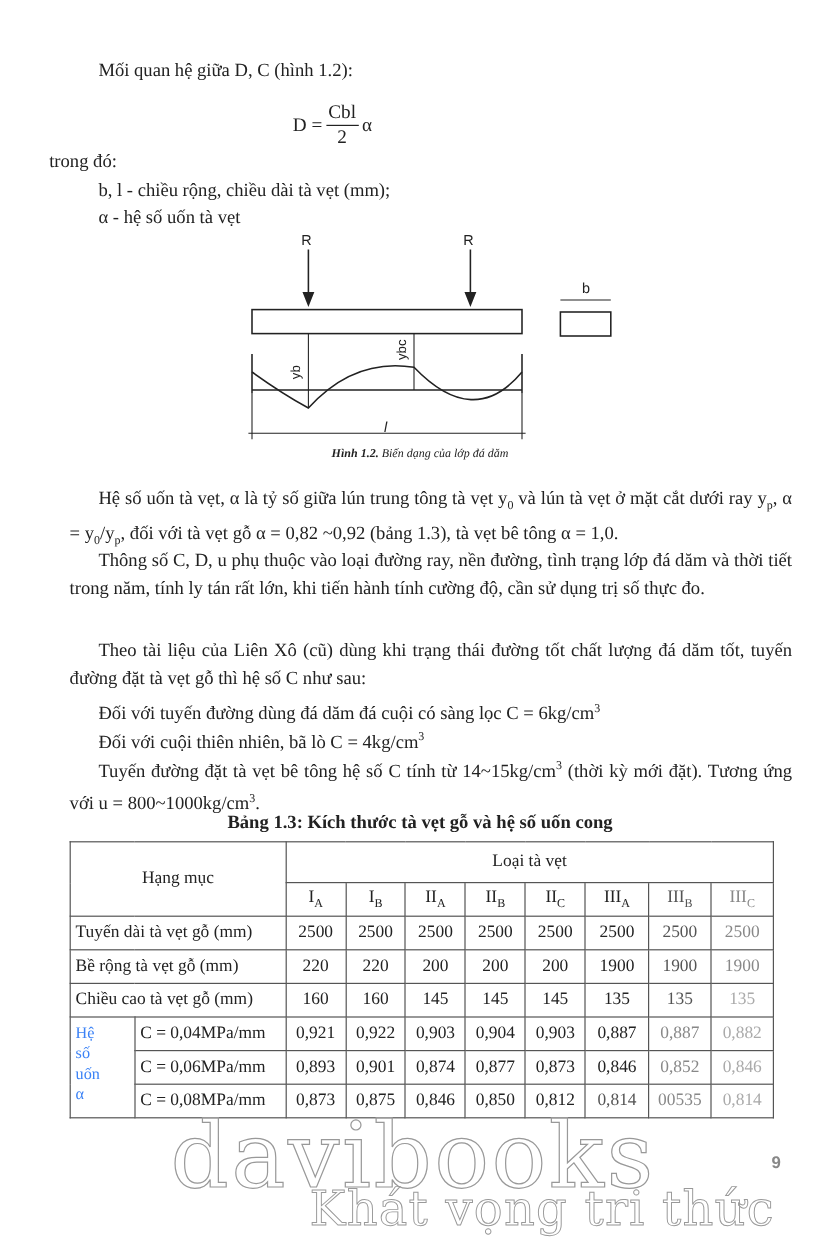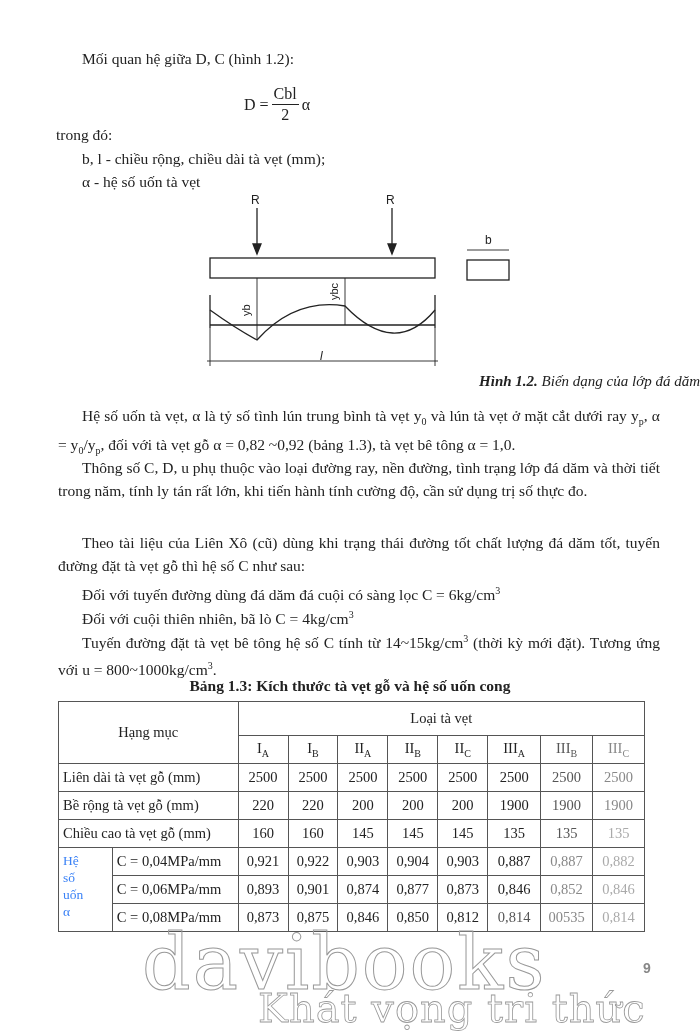--- a/index.html
+++ b/index.html
@@ -7,21 +7,21 @@
   body { position: relative; font-family: "Liberation Serif", "DejaVu Serif", serif; color: #222; }
   .abs { position: absolute; }
   .p { font-size: 15.5px; line-height: 23px; }
   .formula { position: absolute; left: 244px; top: 72px; font-size: 16px; display: flex; align-items: center; }
   .frac { display: inline-flex; flex-direction: column; align-items: center; margin: 12px 3px; }
   .frac .num { border-bottom: 1px solid #222; padding: 0 2px; line-height: 20px; }
   .frac .den { line-height: 20px; }
   .just { text-align: justify; }
   .indent { text-indent: 24px; }
   sub, sup { font-size: 10px; }
-  .caption { position: absolute; top: 373px; left: 0; width: 700px; text-align: right; font-style: italic; font-size: 15px; }
+  .caption { position: absolute; top: 373px; left: 0; width: 700px; text-align: center; font-style: italic; font-size: 10px; }
   .caption b { font-weight: bold; }
   .table-title { position: absolute; top: 677px; left: 0; width: 700px; text-align: center; font-weight: bold; font-size: 15.5px; }
   table.t { position: absolute; left: 58px; top: 701px; width: 587px; border-collapse: collapse; font-size: 14.5px; }
   table.t td { border: 1px solid #555; text-align: center; height: 28px; padding: 0 2px; }
   table.t td.lbl { text-align: left; padding-left: 4px; }
   .fade1 { color: #555; font-family: Liberation Serif, serif; } .fade2 { color: #888; } .fade3 { color: #aaa; }
   .wm { position: absolute; left: 142px; top: 918px; font-family: "DejaVu Serif", serif; font-size: 76px; letter-spacing: 2px; color: transparent; -webkit-text-stroke: 1px #999; }
   .wm2 { position: absolute; left: 258px; top: 985px; font-family: "DejaVu Serif", serif; font-size: 40px; color: transparent; -webkit-text-stroke: 0.8px #999; letter-spacing: 1px; }
   .pageno { position: absolute; left: 643px; top: 960px; font-family: "Liberation Sans", sans-serif; font-weight: bold; font-size: 14px; color: #888; }
 </style>
@@ -34,21 +34,21 @@
 
   <div class="formula">
     <span>D =</span>
     <span class="frac">
       <span class="num">Cbl</span>
       <span class="den">2</span>
     </span>
     <span>α</span>
   </div>
 
-  <div class="abs p" style="left:56px;top:123px;text-align:right;">trong đó:</div>
+  <div class="abs p" style="left:41px;top:123px;text-align:right;">trong đó:</div>
   <div class="abs p" style="left:82px;top:147px;">b, l - chiều rộng, chiều dài tà vẹt (mm);</div>
   <div class="abs p" style="left:82px;top:170px;">α - hệ số uốn tà vẹt</div>
 
   <svg class="abs" style="left:195px;top:188px;" width="330" height="180" viewBox="0 0 330 180">
     <g stroke="#222" fill="none" stroke-width="1.3">
       <line x1="62" y1="20" x2="62" y2="62"></line>
       <polygon points="58,56 66,56 62,66" fill="#222"></polygon>
       <line x1="197" y1="20" x2="197" y2="62"></line>
       <polygon points="193,56 201,56 197,66" fill="#222"></polygon>
       <rect x="15" y="70" width="225" height="20"></rect>
@@ -73,21 +73,21 @@
       <text transform="translate(55,128) rotate(-90)" font-size="11">yb</text>
       <text transform="translate(143,112) rotate(-90)" font-size="11">ybc</text>
     </g>
   </svg>
 
   <div class="caption">
     <b>Hình 1.2.</b><span> Biến dạng của lớp đá dăm</span>
   </div>
 
   <div class="abs p just indent" style="left:58px;top:404px;width:602px;">
-    <span>Hệ số uốn tà vẹt, α là tỷ số tình lún trung bình tà vẹt y</span><sub>0</sub><span> và lún tà vẹt ở mặt cắt dưới ray y</span><sub>p</sub><span>, α = y</span><sub>0</sub><span>/y</span><sub>p</sub><span>, đối với tà vẹt gỗ α = 0,82 ~0,92 (bảng 1.3), tà vẹt bê tông α = 1,0.</span>
+    <span>Hệ số uốn tà vẹt, α là tỷ số giữa lún trung tông tà vẹt y</span><sub>0</sub><span> và lún tà vẹt ở mặt cắt dưới ray y</span><sub>p</sub><span>, α = y</span><sub>0</sub><span>/y</span><sub>p</sub><span>, đối với tà vẹt gỗ α = 0,82 ~0,92 (bảng 1.3), tà vẹt bê tông α = 1,0.</span>
   </div>
 
   <div class="abs p just indent" style="left:58px;top:456px;width:602px;">Thông số C, D, u phụ thuộc vào loại đường ray, nền đường, tình trạng lớp đá dăm và thời tiết trong năm, tính ly tán rất lớn, khi tiến hành tính cường độ, cần sử dụng trị số thực đo.</div>
 
   <div class="abs p just indent" style="left:58px;top:531px;width:602px;">Theo tài liệu của Liên Xô (cũ) dùng khi trạng thái đường tốt chất lượng đá dăm tốt, tuyến đường đặt tà vẹt gỗ thì hệ số C như sau:</div>
 
   <div class="abs p" style="left:82px;top:579px;">
     <span>Đối với tuyến đường dùng đá dăm đá cuội có sàng lọc C = 6kg/cm</span><sup>3</sup>
   </div>
 
@@ -124,21 +124,21 @@
       <td><span>I</span><sub>B</sub></td>
       <td><span>II</span><sub>A</sub></td>
       <td><span>II</span><sub>B</sub></td>
       <td><span>II</span><sub>C</sub></td>
       <td><span>III</span><sub>A</sub></td>
       <td class="fade1"><span>III</span><sub>B</sub></td>
       <td class="fade2"><span>III</span><sub>C</sub></td>
     </tr>
 
     <tr>
-      <td colspan="2" class="lbl">Liên dài tà vẹt gỗ (mm)</td>
+      <td colspan="2" class="lbl">Tuyến dài tà vẹt gỗ (mm)</td>
       <td>2500</td>
       <td>2500</td>
       <td>2500</td>
       <td>2500</td>
       <td>2500</td>
       <td>2500</td>
       <td class="fade1">2500</td>
       <td class="fade2">2500</td>
     </tr>
     <tr>

